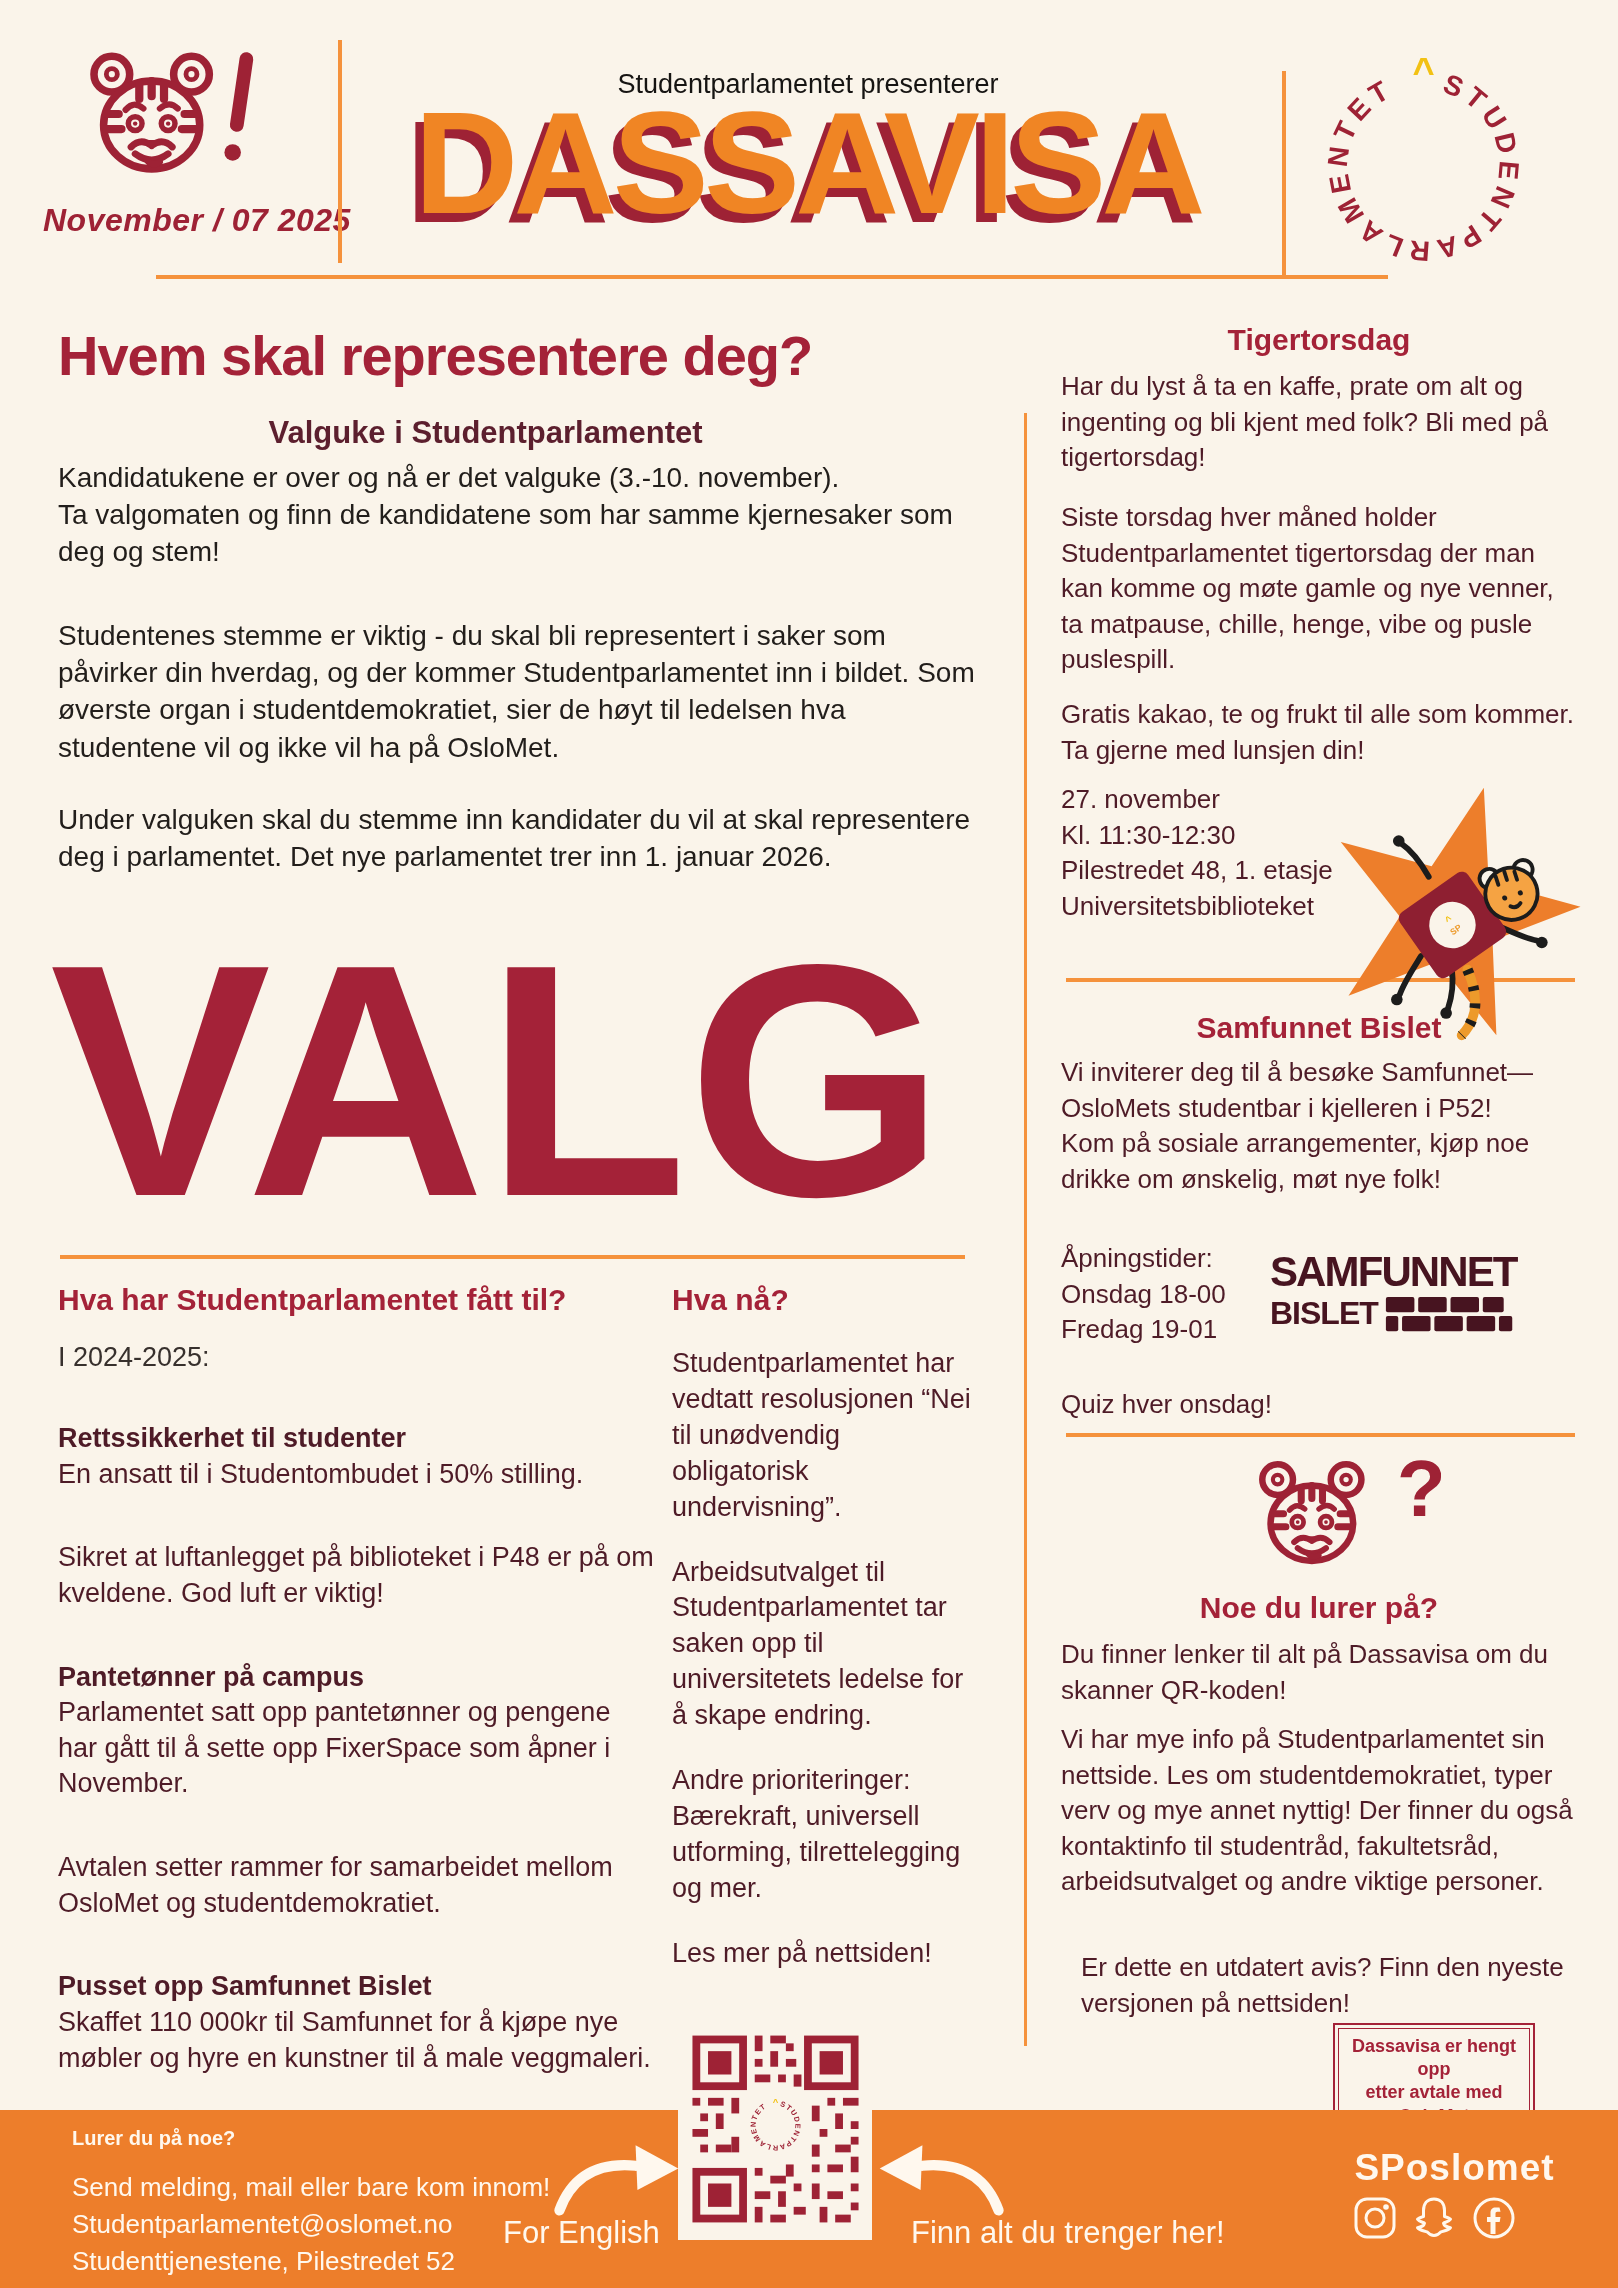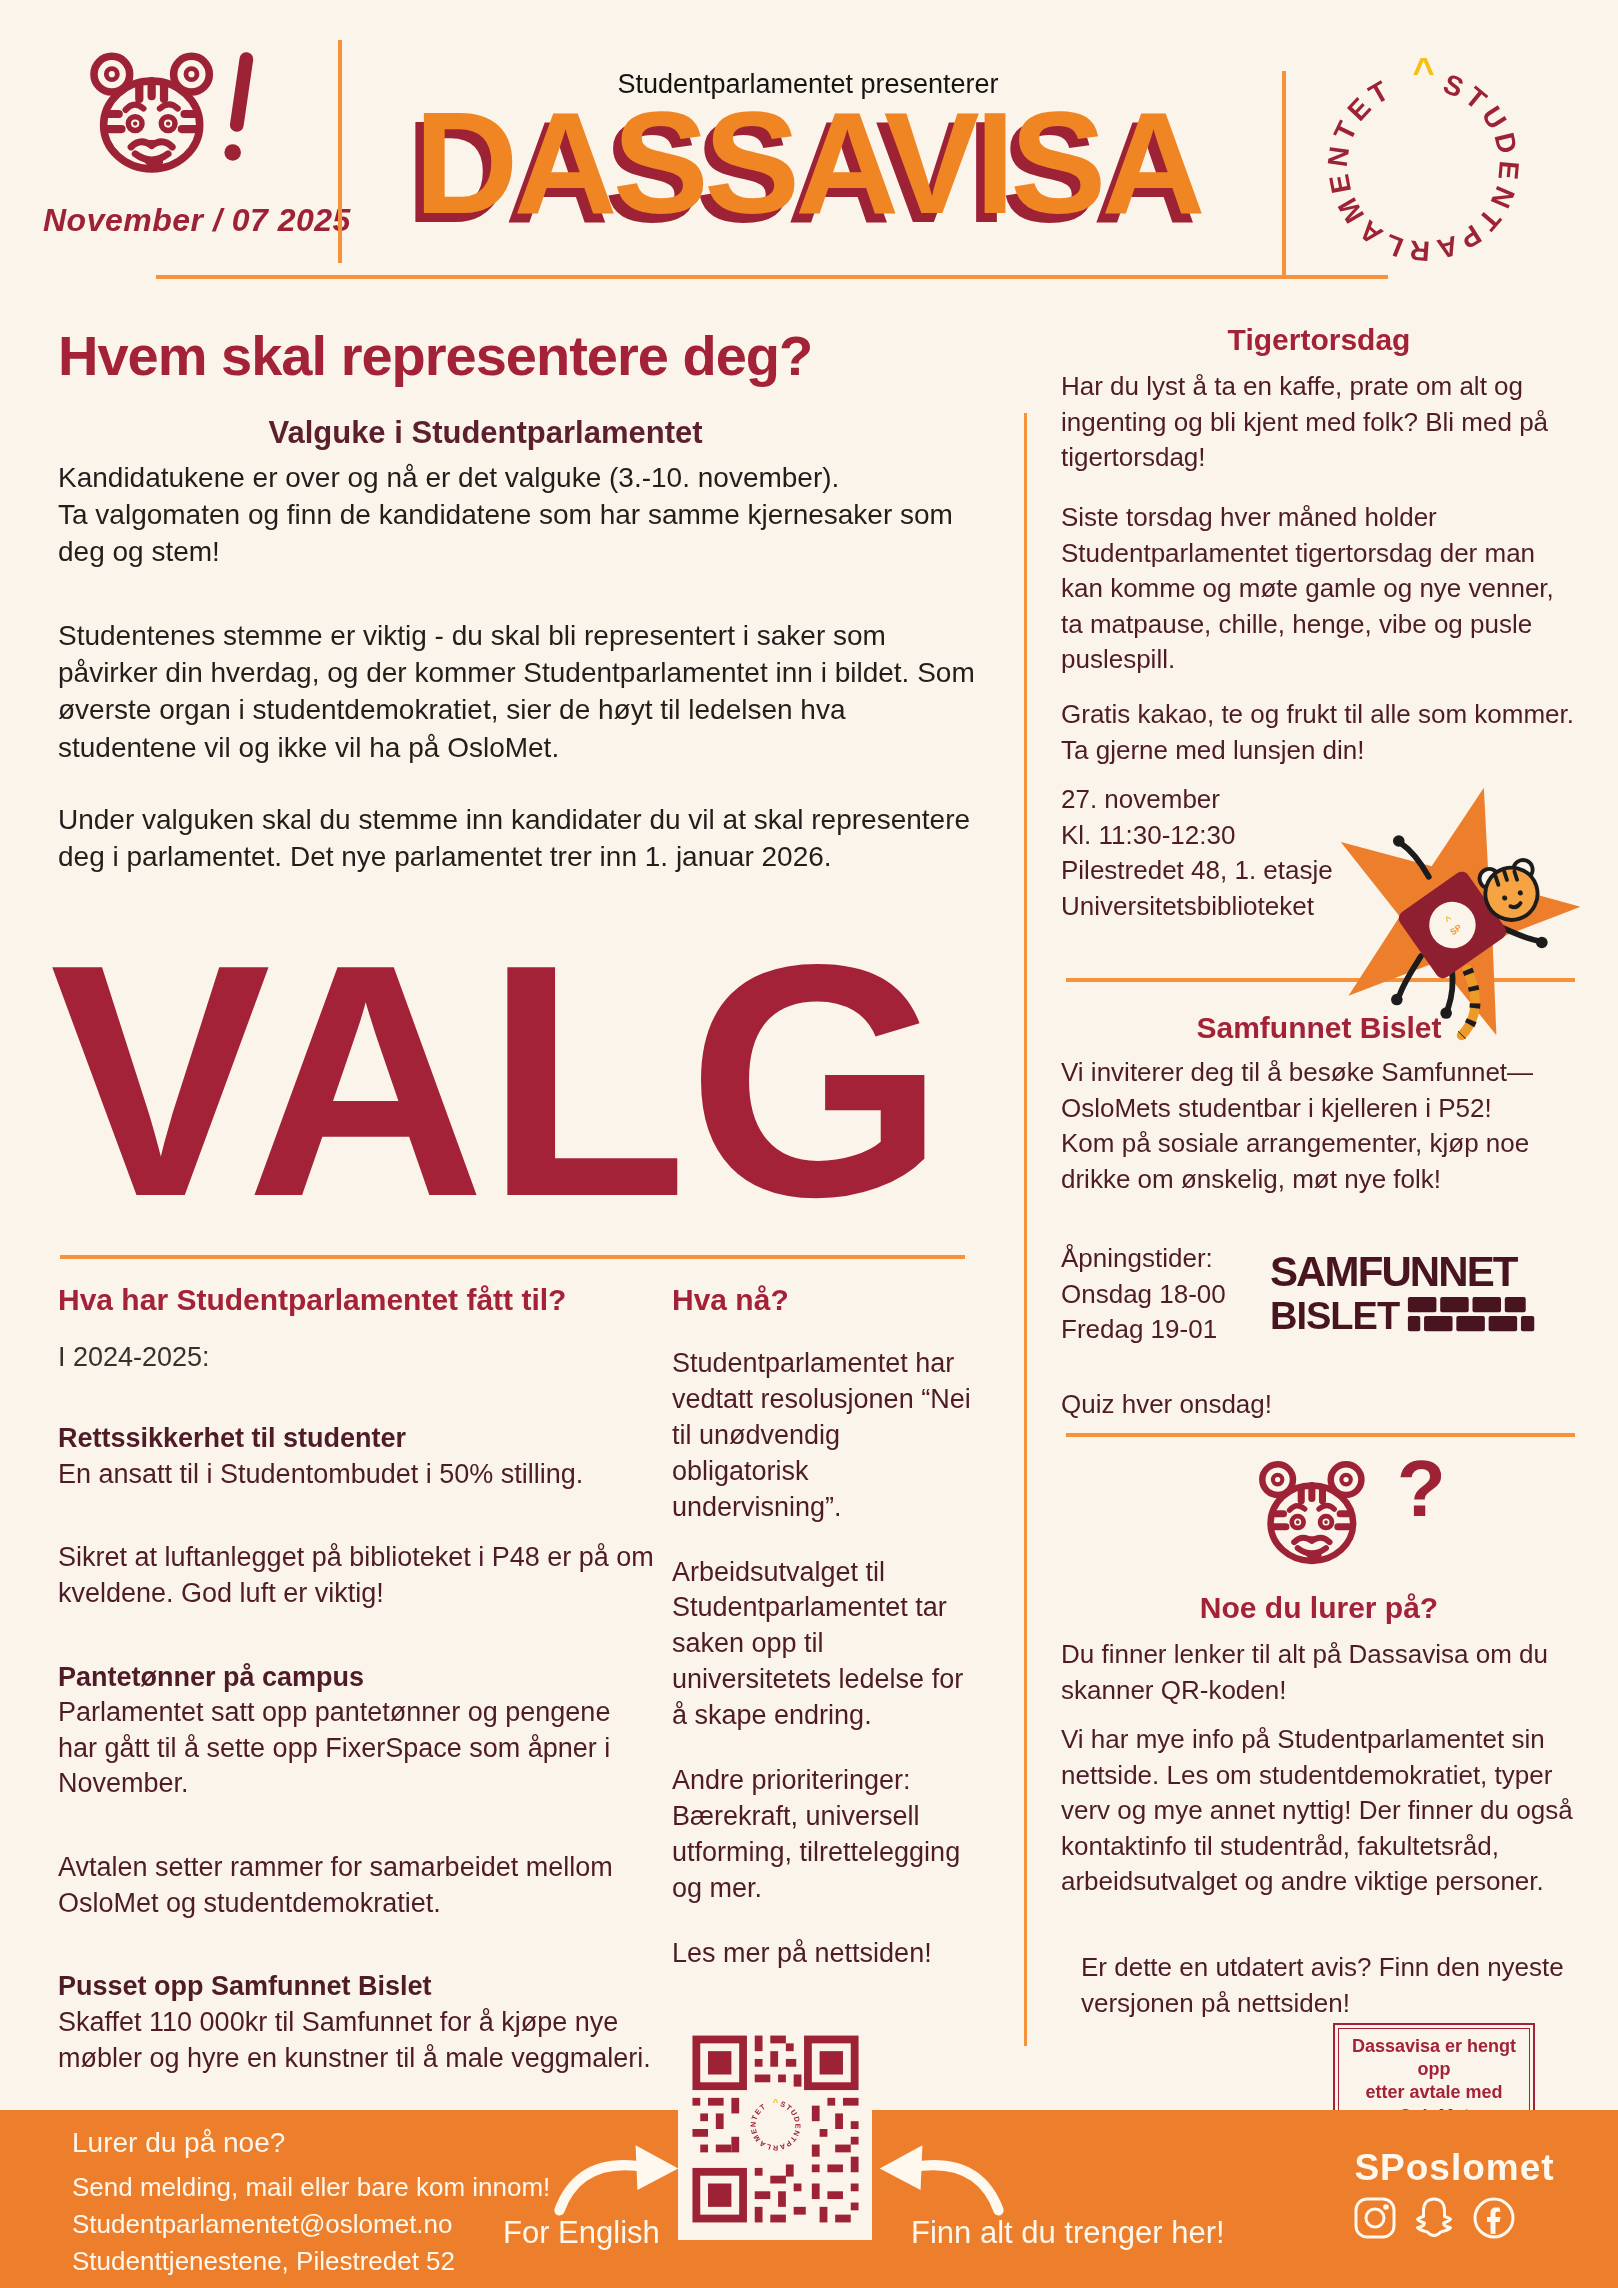--- a/index.html
+++ b/index.html
@@ -61,34 +61,34 @@
   .rt3{top:697px;}
   .rt-event{top:782px;}
   .sep-r1{left:1066px;top:978px;width:509px;}
   .star-tiger{left:1305px;top:778px;width:290px;height:271px;}
   .samfunnet-title{top:1011px;}
   .sf1{top:1055px;}
   .hours{top:1241px;width:288px;}
   .sf-logo{left:1270px;top:1251px;width:288px;color:var(--sf);}
   .sf-top{font-size:42px;font-weight:bold;letter-spacing:-1.9px;line-height:1;}
   .sf-bottom{display:flex;align-items:flex-start;gap:7.7px;margin-top:3.8px;}
-  .sf-bottom span{font-size:38px;font-weight:bold;letter-spacing:-1px;line-height:1;}
+  .sf-bottom span{font-size:32px;font-weight:bold;letter-spacing:-1px;line-height:1;}
   .quiz{top:1387px;}
   .sep-r2{left:1066px;top:1433px;width:509px;}
   .question-tiger{left:1237px;top:1443px;width:204px;height:144px;}
   .lurer-title{top:1591px;}
   .l1{top:1637px;}
   .l2{top:1722px;}
   .l3{top:1950px;margin-left:20px;}
   .stamp{left:1333px;top:2023px;width:202px;border:2.9px solid var(--red);padding:2.9px;background:var(--cream);}
   .stamp-inner{border:1.9px solid var(--red);padding:5.8px 3.8px;text-align:center;font-size:18px;font-weight:bold;line-height:1.3;color:var(--red);white-space:pre-line;}
 
   
   .footer-bar{left:0;top:2110px;width:1619px;height:179px;background:var(--orange);}
-  .f-head{left:72px;top:2127px;font-size:28px;font-weight:normal;color:#FFF8EE;}
+  .f-head{left:72px;top:2127px;font-size:20px;font-weight:bold;color:#FFF8EE;}
   .f-lines{left:72px;top:2169px;font-size:26px;line-height:1.42;color:#FFF8EE;white-space:pre-line;}
   .arrow{width:130px;height:86px;}
   .arrow-left{left:552px;top:2133px;}
   .arrow-right{left:876px;top:2133px;}
   .f-qr-label{font-size:31px;color:#FFF8EE;}
   .for-english{left:503px;top:2215px;}
   .finn-label{left:911px;top:2215px;white-space:nowrap;}
   .qr-panel{left:678px;top:2017px;width:194px;height:223px;background:var(--cream);}
   .qr-svg{position:absolute;left:10.6px;top:11.5px;width:173px;height:200px;}
   .handle{left:1349px;top:2139px;width:211px;text-align:center;font-size:37px;font-weight:bold;color:#FFF8EE;letter-spacing:1px;margin-top:8px;}

